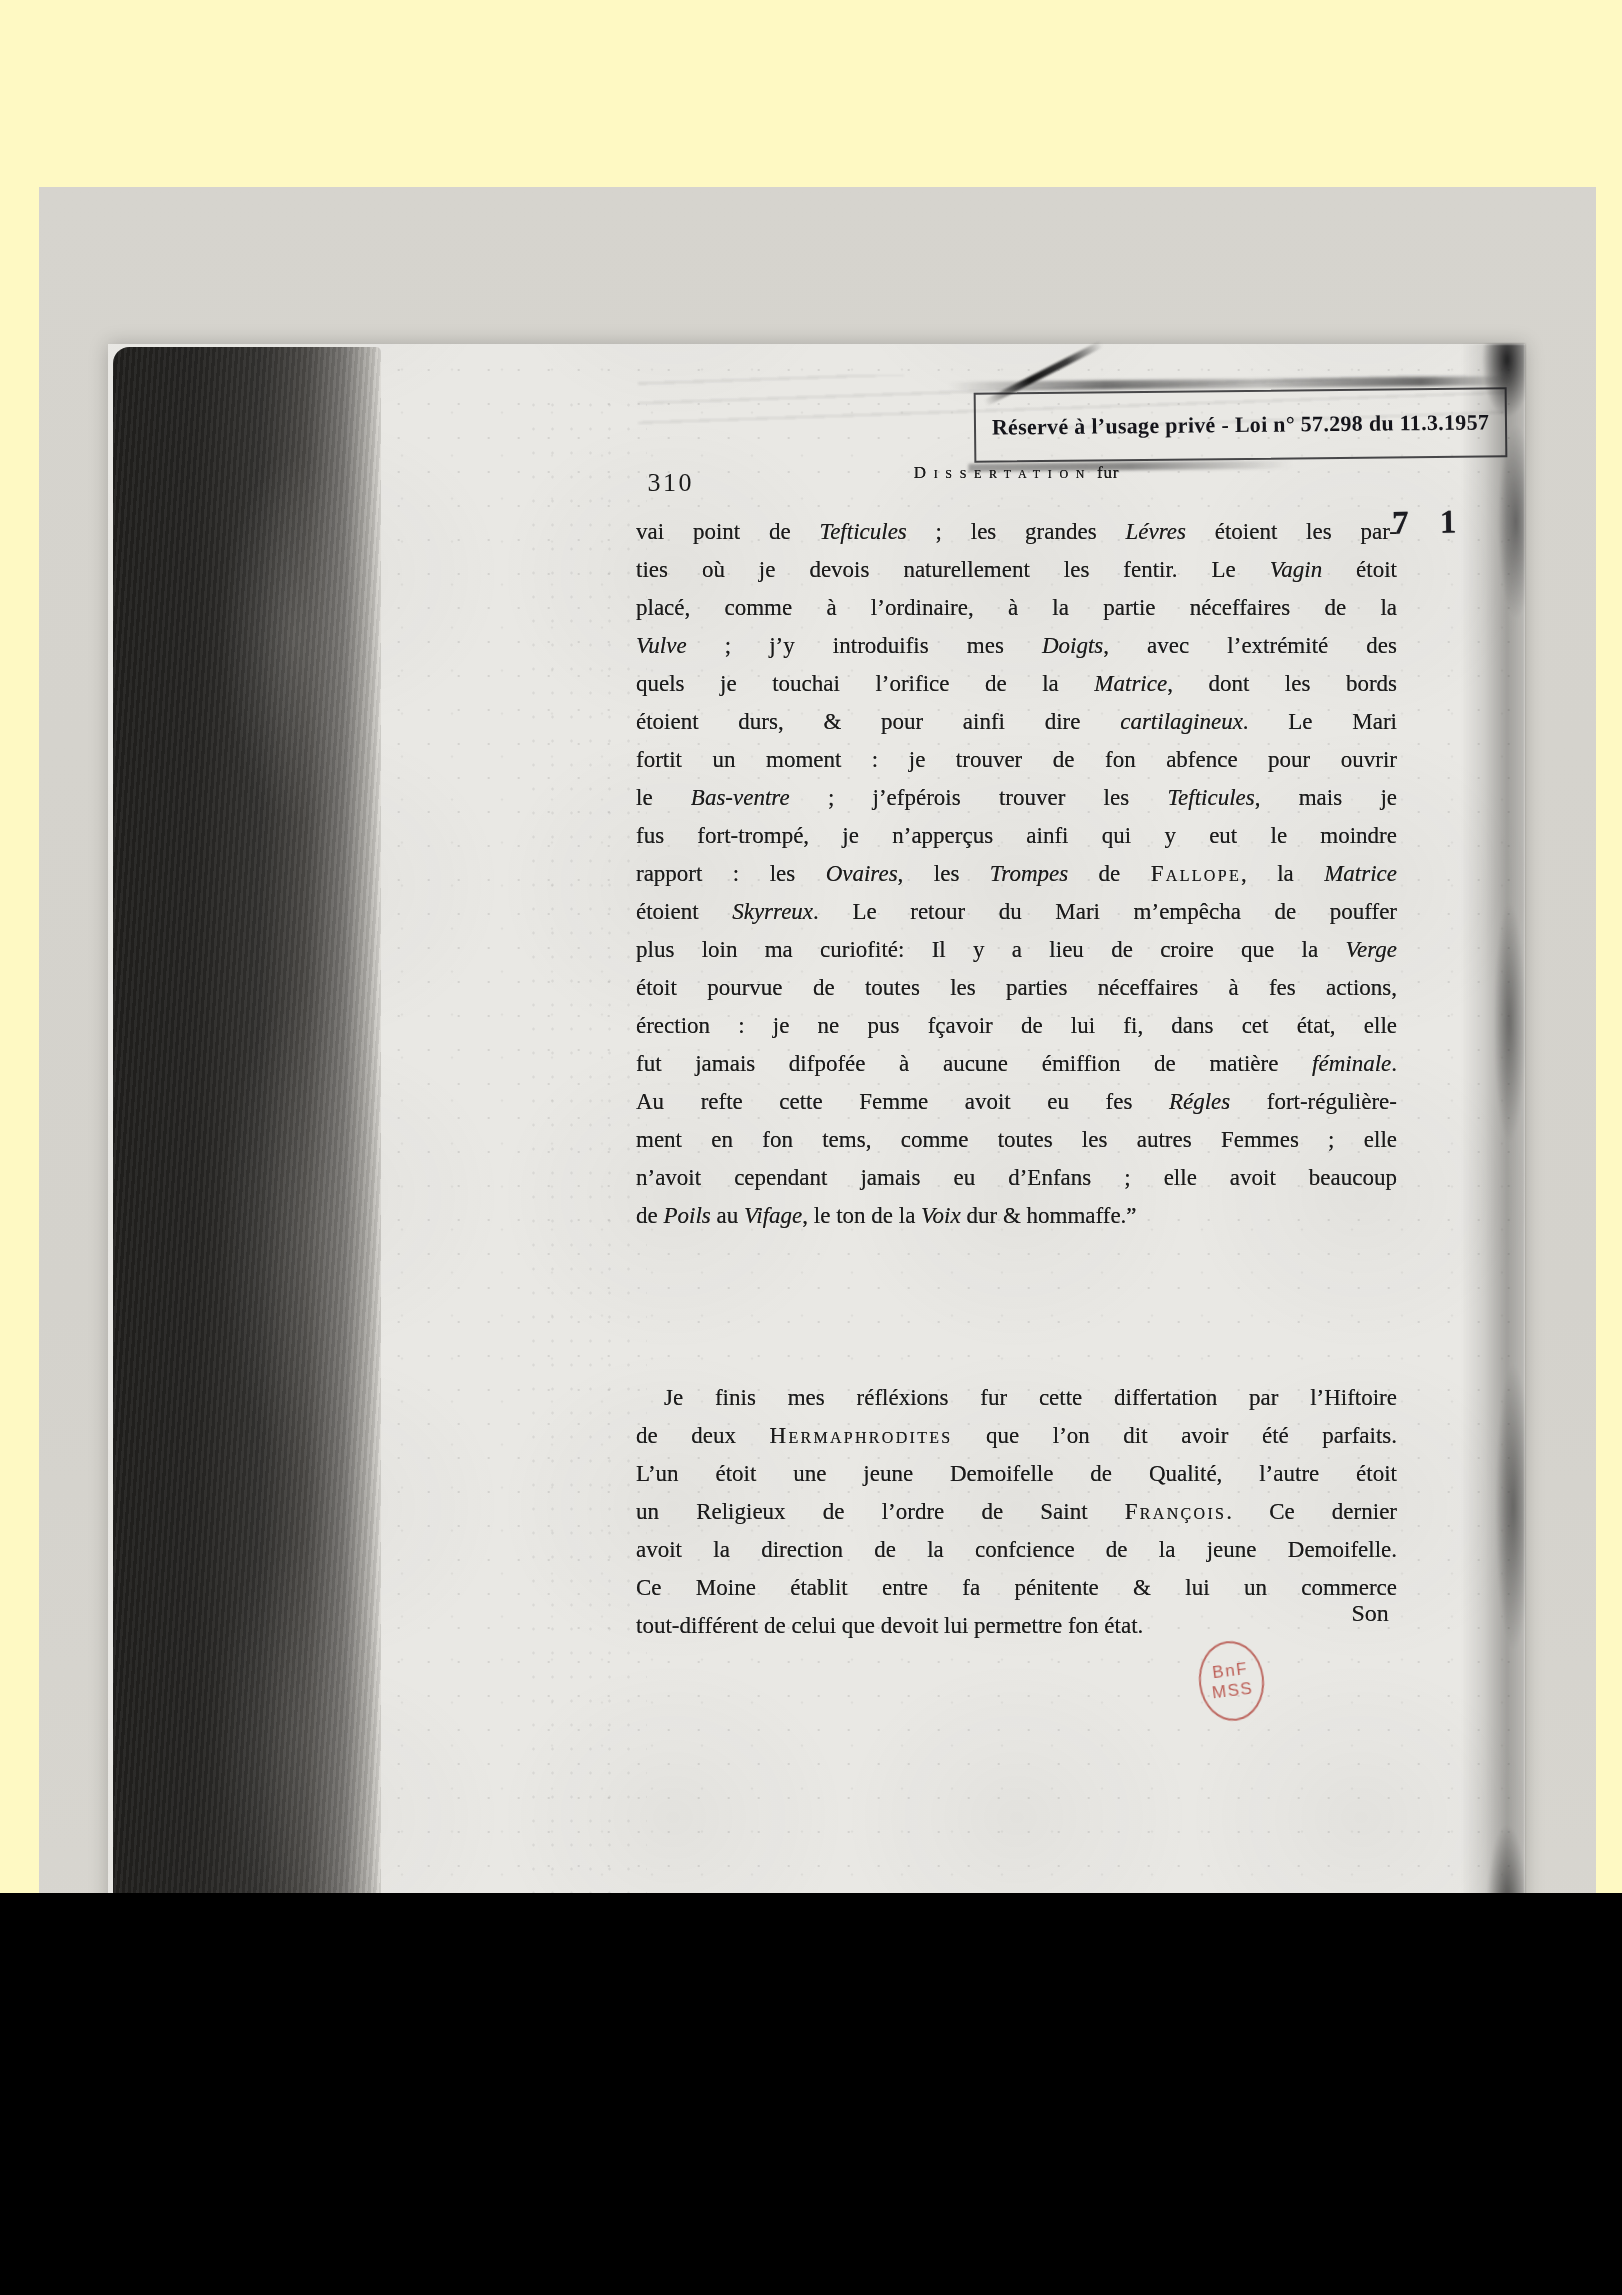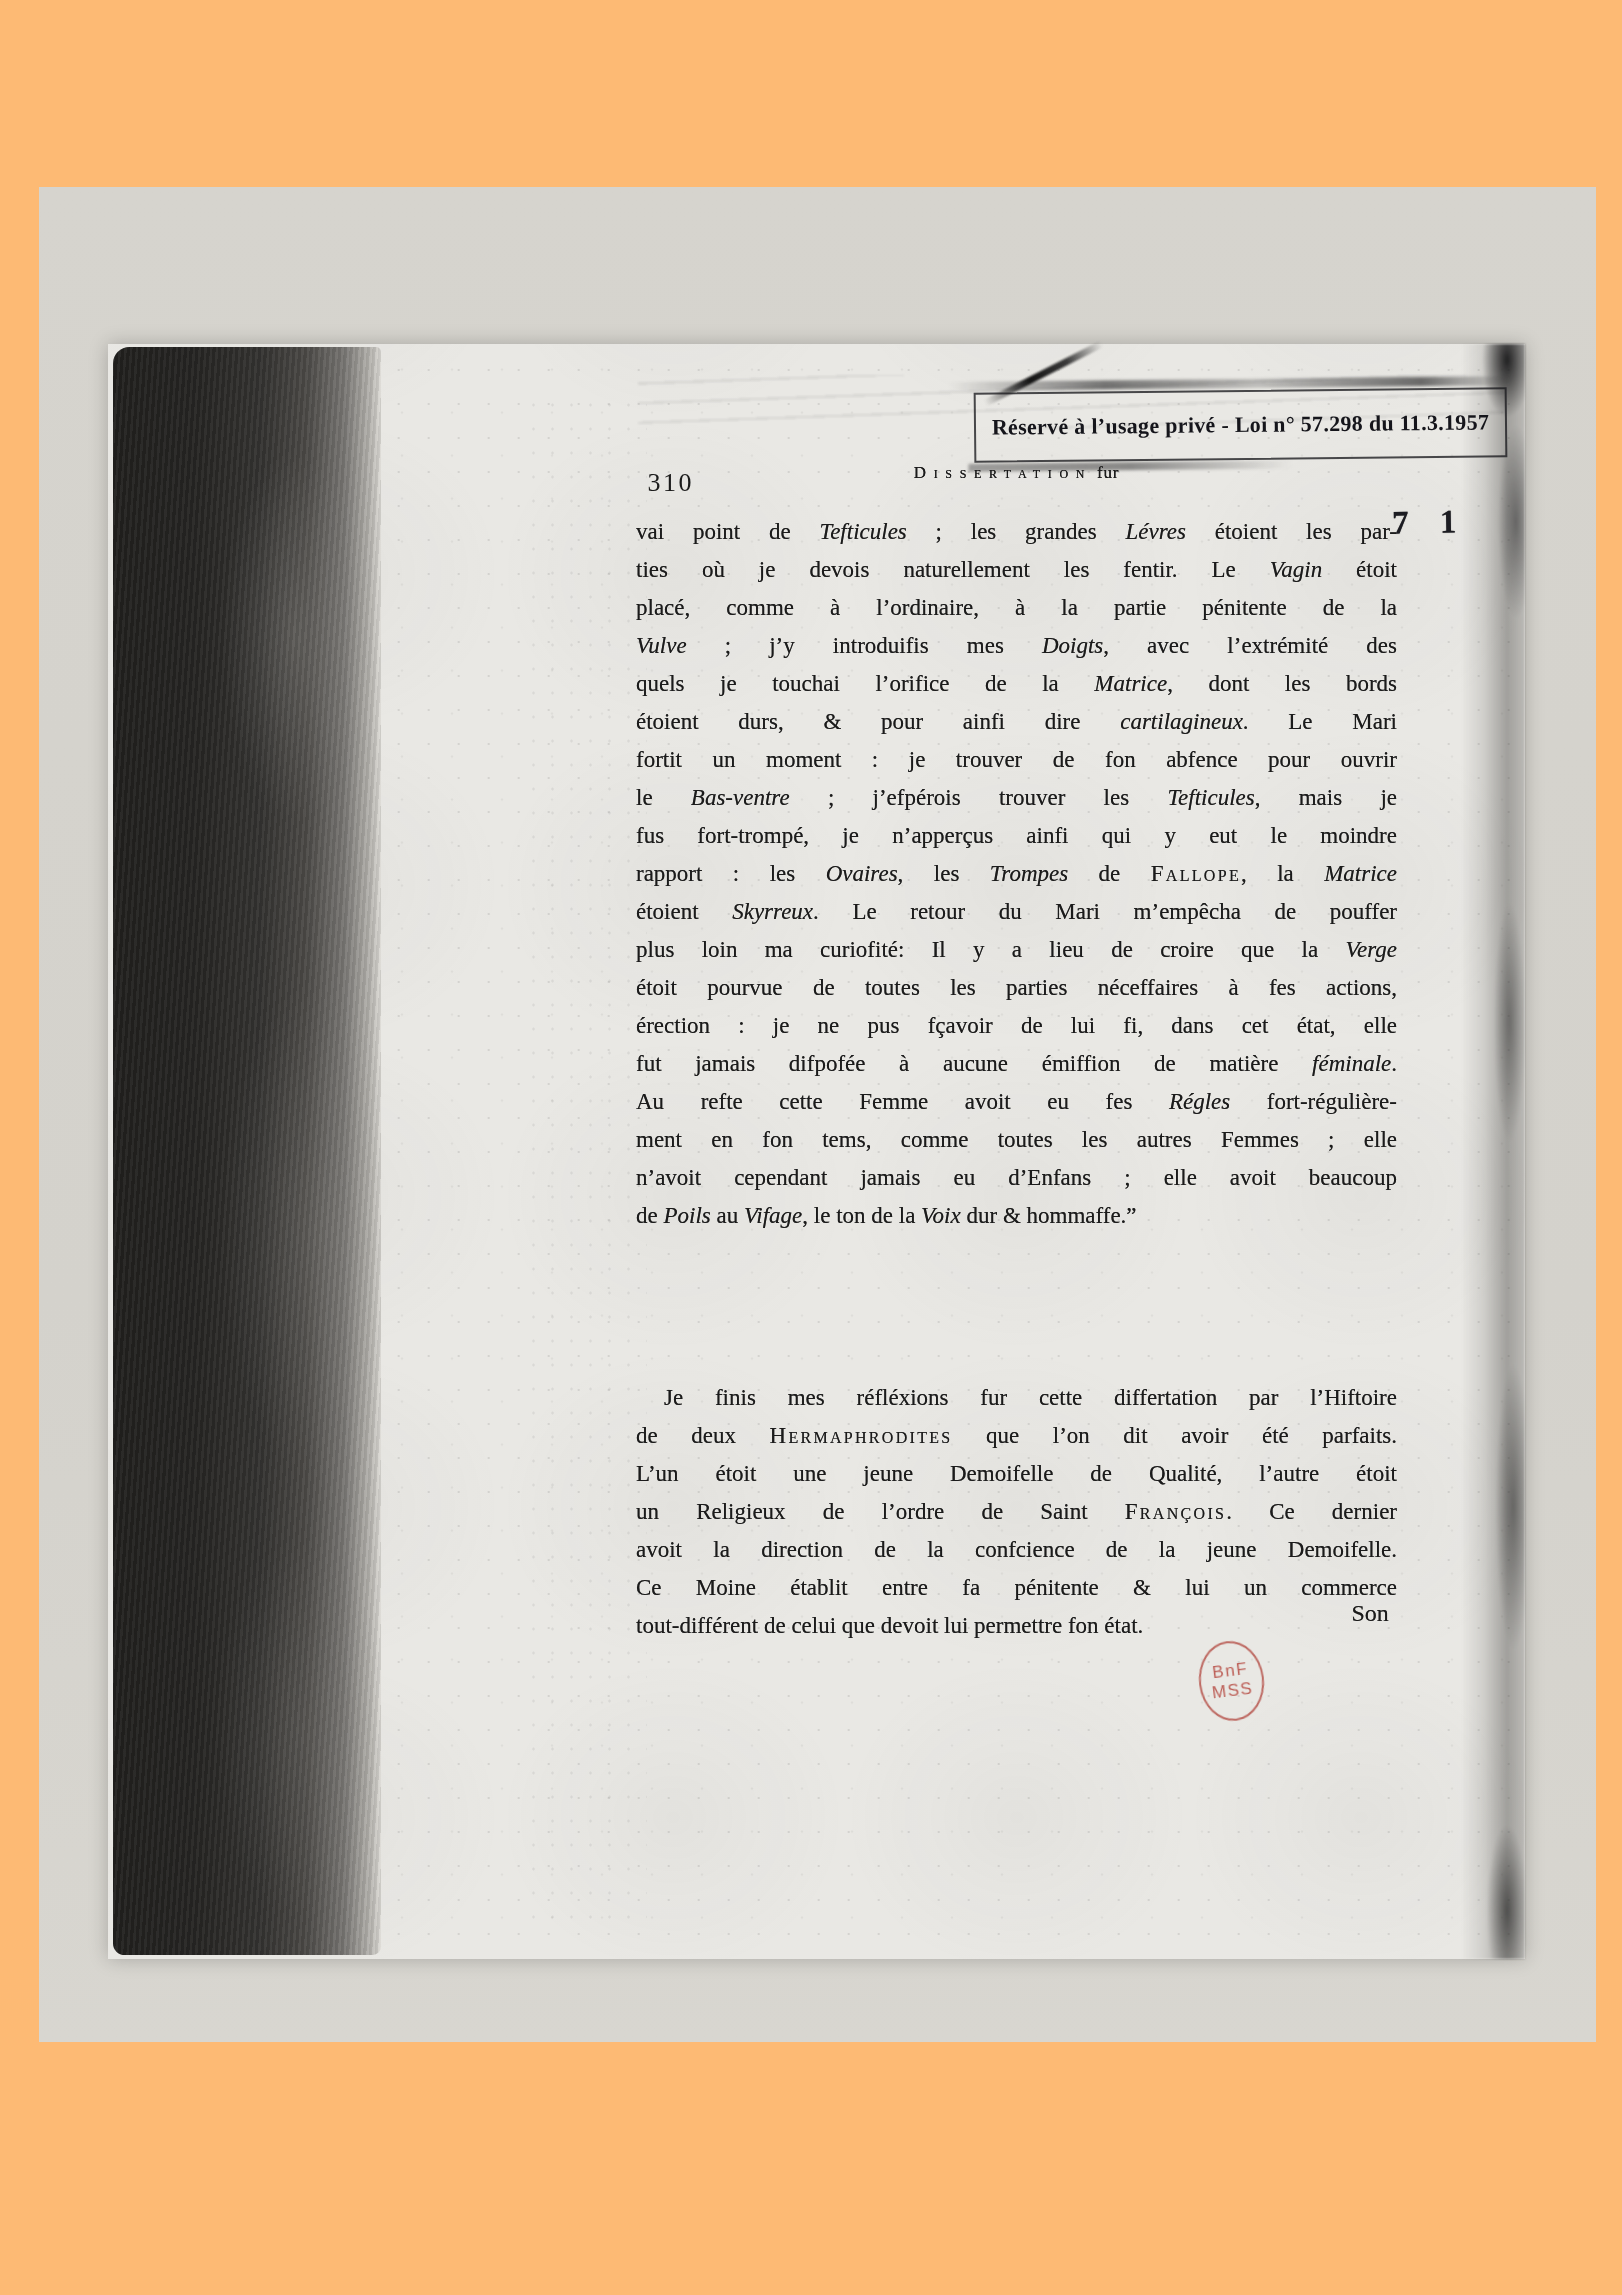--- a/index.html
+++ b/index.html
@@ -1,18 +1,18 @@
 <!DOCTYPE html>
 <html style="--ink: #1b1b1b; --paper: #e9e8e4; --backing: #d4d2cc; --stamp-red: #ad3a32;font-size:13px"><head>
 <meta charset="utf-8">
 <style>
   html,body{margin:0;padding:0;background:#000;}
   .screen{
-    position:relative;width:1622px;height:2295px;overflow:hidden;
-    background:#fdba74;
+    position:relative;width:1622px;height:1893px;overflow:hidden;
+    background:#fef9c3;
     font-family:"Liberation Serif", serif;
   }
   
   .backing{
     position:absolute;left:39px;top:187px;width:1557px;height:1855px;
     background:linear-gradient(180deg,#d6d4ce 0%,#d4d2cc 60%,#d8d6d0 100%);
   }
   
   .page{
     position:absolute;left:108px;top:344px;width:1417px;height:1615px;
@@ -172,21 +172,21 @@
     <div class="running-title">
       <span class="title-sc">Dissertation</span><span class="title-suffix">fur</span>
     </div>
   </div>
 
   <div class="hand-71">7 1</div>
 
   <div class="textblock para1">
       <div class="line"><span>vai point de </span><span class="it">Tefticules</span><span> ; les grandes </span><span class="it">Lévres</span><span> étoient les par-</span></div>
       <div class="line"><span>ties où je devois naturellement les fentir.  Le </span><span class="it">Vagin</span><span> étoit</span></div>
-      <div class="line"><span>placé, comme à l’ordinaire, à la partie pénitente de la</span></div>
+      <div class="line"><span>placé, comme à l’ordinaire, à la partie néceffaires de la</span></div>
       <div class="line"><span class="it">Vulve</span><span> ; j’y introduifis mes </span><span class="it">Doigts</span><span>, avec l’extrémité des</span></div>
       <div class="line"><span>quels je touchai l’orifice de la </span><span class="it">Matrice</span><span>, dont les bords</span></div>
       <div class="line"><span>étoient durs, &amp; pour ainfi dire </span><span class="it">cartilagineux</span><span>.  Le Mari</span></div>
       <div class="line"><span>fortit un moment : je trouver de fon abfence pour ouvrir</span></div>
       <div class="line"><span>le </span><span class="it">Bas-ventre</span><span> ; j’efpérois trouver les </span><span class="it">Tefticules</span><span>, mais je</span></div>
       <div class="line"><span>fus fort-trompé, je n’apperçus ainfi qui y eut le moindre</span></div>
       <div class="line"><span>rapport : les </span><span class="it">Ovaires</span><span>, les </span><span class="it">Trompes</span><span> de </span><span class="sc">Fallope</span><span>, la </span><span class="it">Matrice</span></div>
       <div class="line"><span>étoient </span><span class="it">Skyrreux</span><span>.  Le retour du Mari m’empêcha de pouffer</span></div>
       <div class="line"><span>plus loin ma curiofité:  Il y a lieu de croire que la </span><span class="it">Verge</span></div>
       <div class="line"><span>étoit pourvue de toutes les parties néceffaires à fes actions,</span></div>

